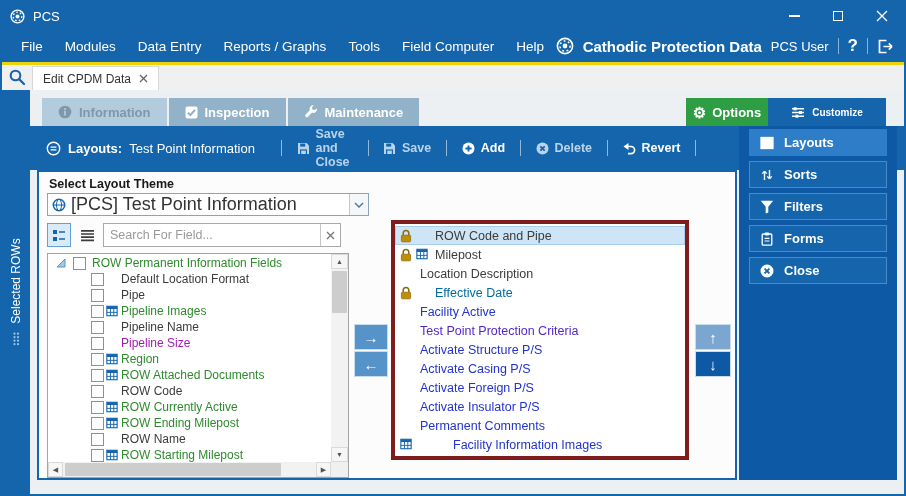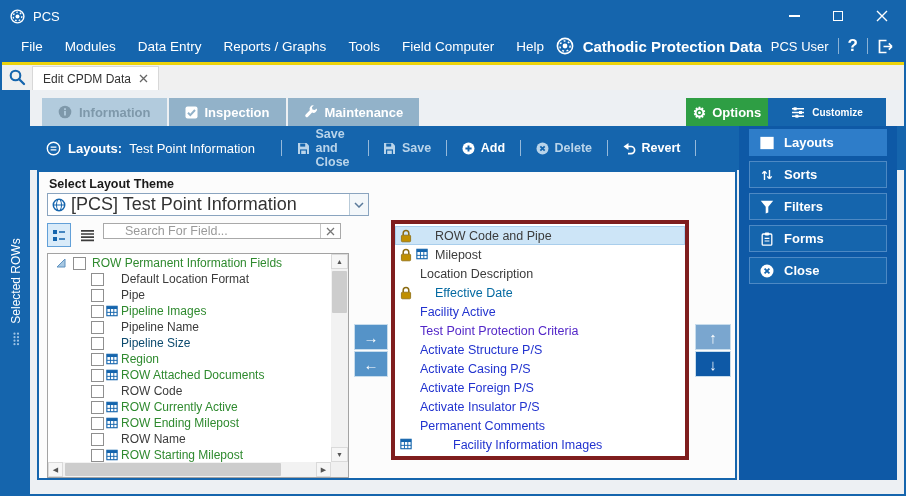--- a/index.html
+++ b/index.html
@@ -66,21 +66,21 @@
 
   
   .content { position:absolute; left:35px; top:80px; width:700px; height:310px; background:#FCFCFC; border:2px solid #1565AD; }
   .theme-label { position:absolute; left:10px; top:5px; font-size:12.5px; font-weight:bold; color:#1a1a1a; }
   .dropdown { position:absolute; left:8px; top:21px; width:322px; height:23px; background:#fff; border:1px solid #8AA4BF; display:flex; align-items:center; cursor:pointer; }
   .dropdown .dtext { font-size:18px; color:#333; flex:1; }
   .dd-chev { width:19px; height:100%; background:#F3F7FA; border-left:1px solid #B9CBD9; display:flex; align-items:center; justify-content:center; }
 
   .togglebtn { position:absolute; top:51px; width:24px; height:24px; display:flex; align-items:center; justify-content:center; cursor:pointer; }
   .togglebtn.sel { background:#D9EBF9; border:1px solid #62A0D8; }
-  .searchbox { position:absolute; left:64px; top:51px; width:238px; height:16px; background:#fff; border:1px solid #A9A9A9; display:flex; align-items:stretch;padding-left:15px; }
+  .searchbox { position:absolute; left:64px; top:51px; width:238px; height:24px; background:#fff; border:1px solid #A9A9A9; display:flex; align-items:stretch; }
   .searchbox input { flex:1; border:none; outline:none; padding:0 6px; font-size:12.5px; font-family:"Liberation Sans",sans-serif; color:#333; }
   .searchbox input::placeholder { color:#9A9A9A; }
   .search-clear { width:20px; border-left:1px solid #C6C6C6; display:flex; align-items:center; justify-content:center; cursor:pointer; }
 
   .tree { position:absolute; left:8px; top:81px; width:302px; height:225px; background:#fff; border:1px solid #A3A3A3; overflow:hidden; }
   .tree-rows { position:absolute; top:1px; left:0; right:17px; bottom:15px; overflow:hidden; }
   .trow { height:16px; display:flex; align-items:center; font-size:12px; cursor:pointer; }
   .trow .cb { width:13px; height:13px; background:#fff; border:1px solid #8F8F8F; flex:0 0 13px; }
   .trow .iconslot { width:17px; display:flex; align-items:center; justify-content:flex-start; flex:0 0 17px; padding-left:2px; }
   .trow .tlabel { white-space:nowrap; }
@@ -465,21 +465,21 @@
             <div class="trow">
               <span class="child-ind"></span>
               <span class="cb"></span>
               <span class="iconslot"></span>
               <span class="tlabel" style="color:#3C3C3C;">Pipeline Name</span>
             </div>
             <div class="trow">
               <span class="child-ind"></span>
               <span class="cb"></span>
               <span class="iconslot"></span>
-              <span class="tlabel" style="color:#0c4a6e;">Pipeline Size</span>
+              <span class="tlabel" style="color:#a21caf;">Pipeline Size</span>
             </div>
             <div class="trow">
               <span class="child-ind"></span>
               <span class="cb"></span>
               <span class="iconslot">
                 <span style="display:flex;">
                   <svg width="12" height="12" viewBox="0 0 14 14">
                     <rect x="1" y="1.5" width="12" height="11" fill="#fff" stroke="#1565AD" stroke-width="1.3"></rect>
                     <rect x="1" y="1.5" width="12" height="3.2" fill="#1565AD"></rect>
                     <path d="M5.2 4.7v7.8M9.1 4.7v7.8M1 8.6h12" stroke="#1565AD" stroke-width="1.1"></path>

